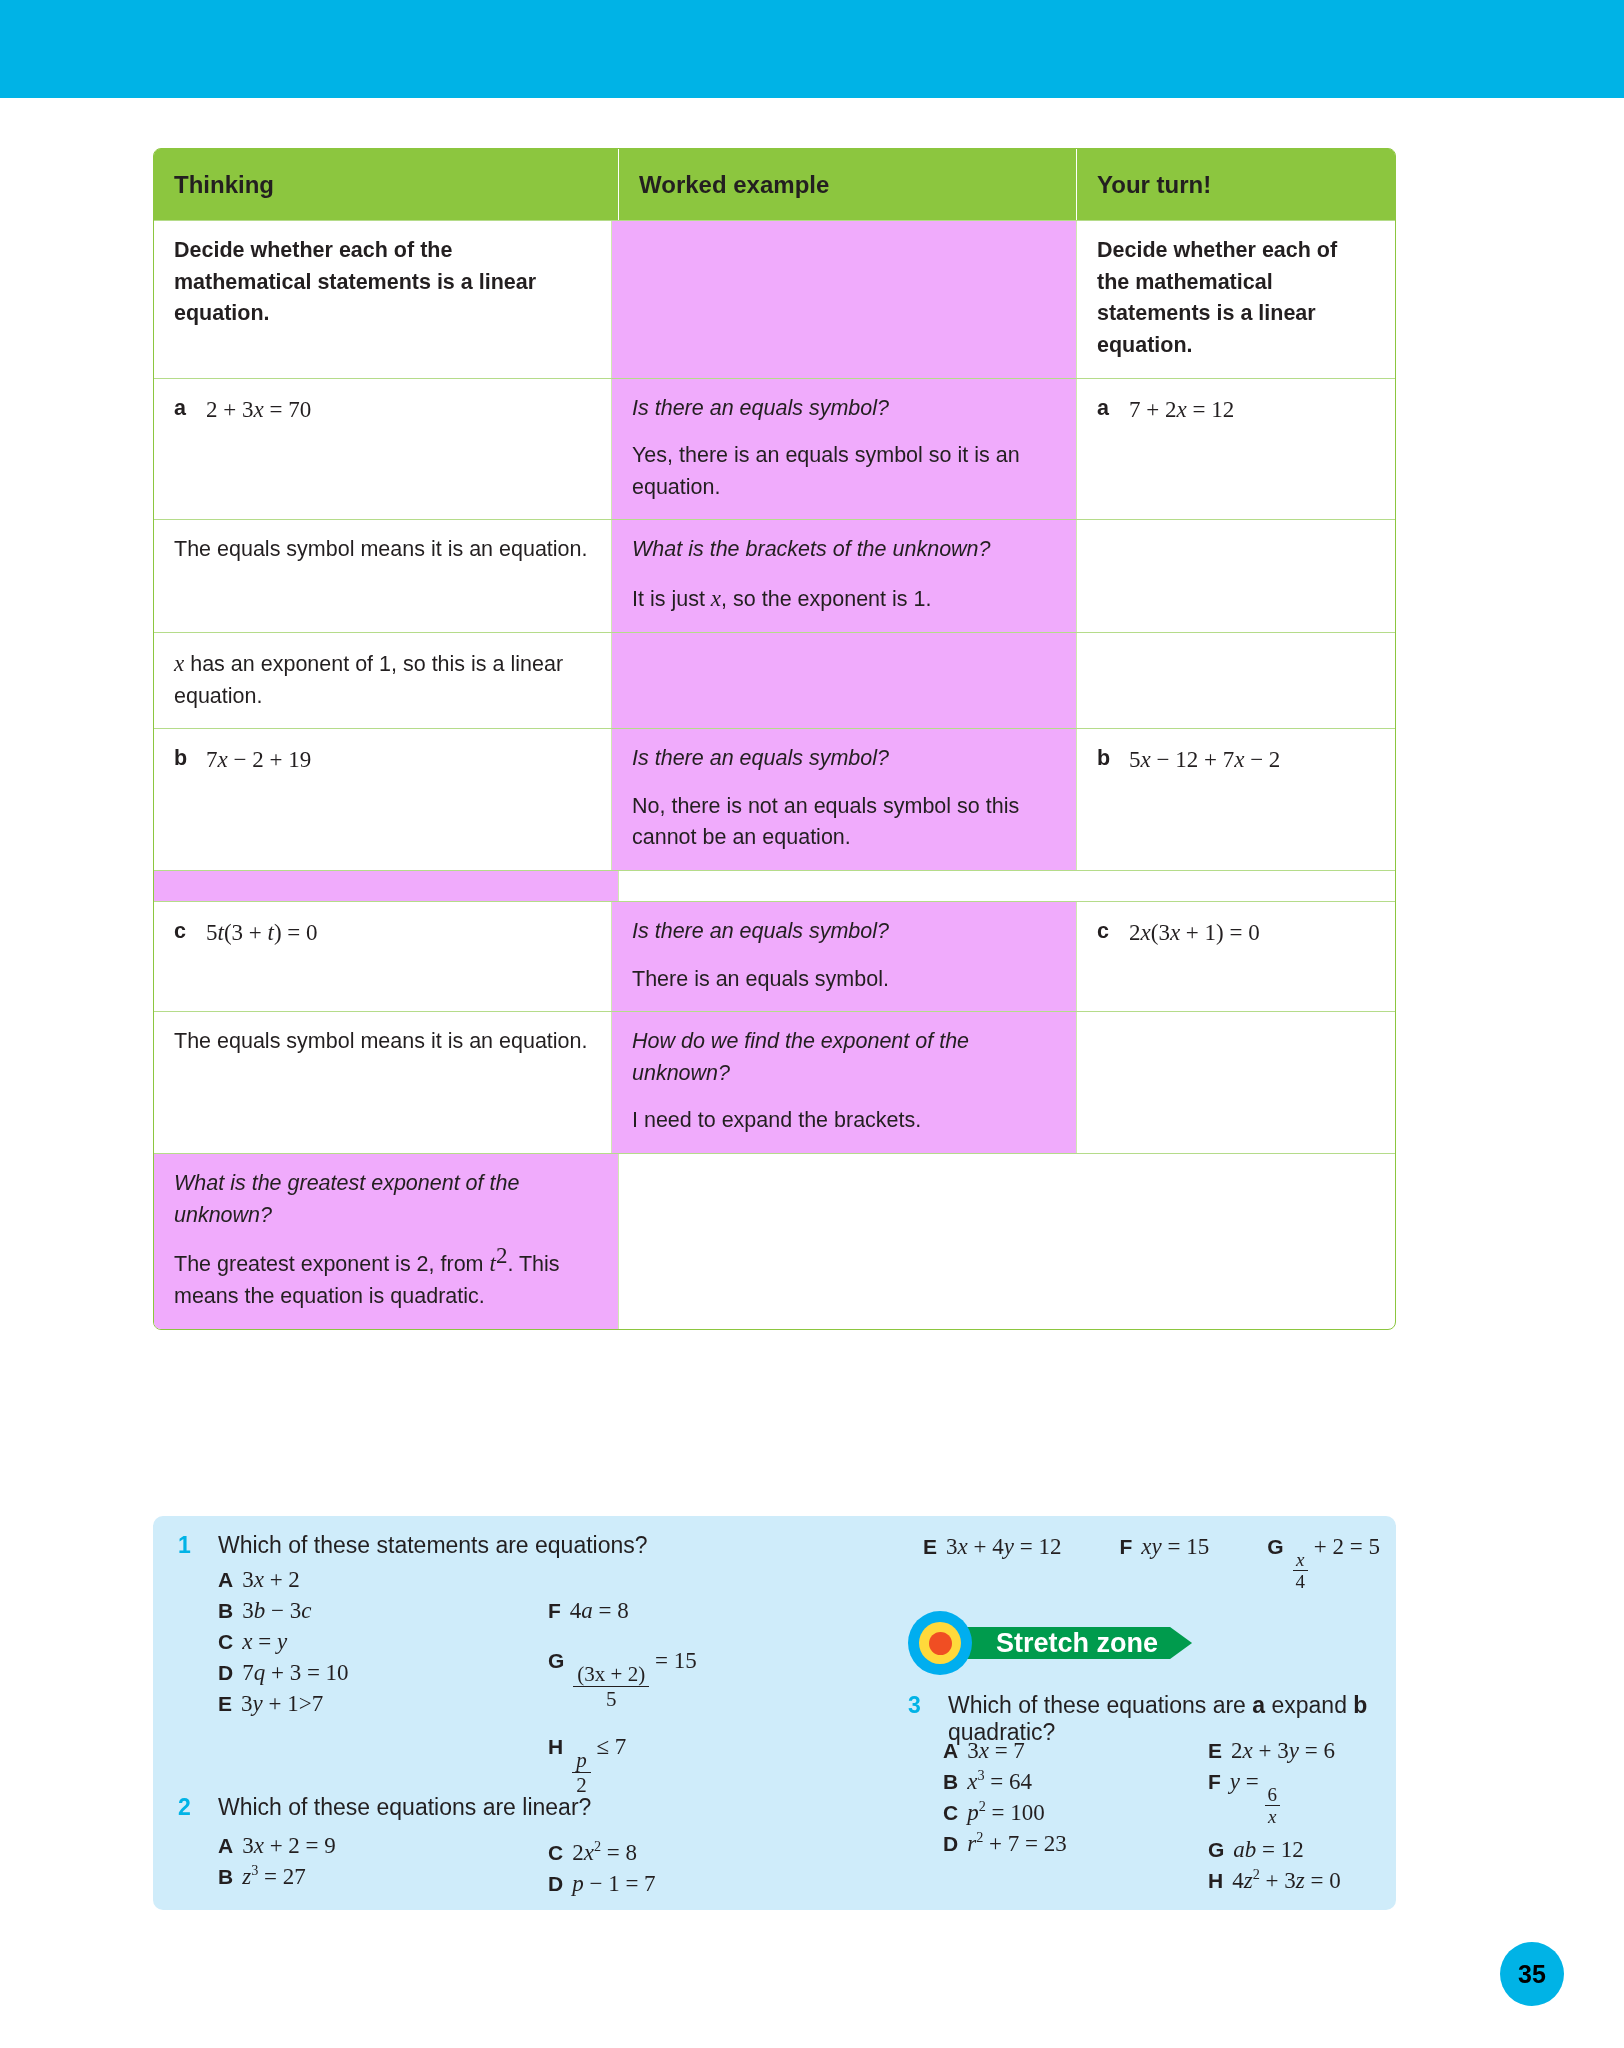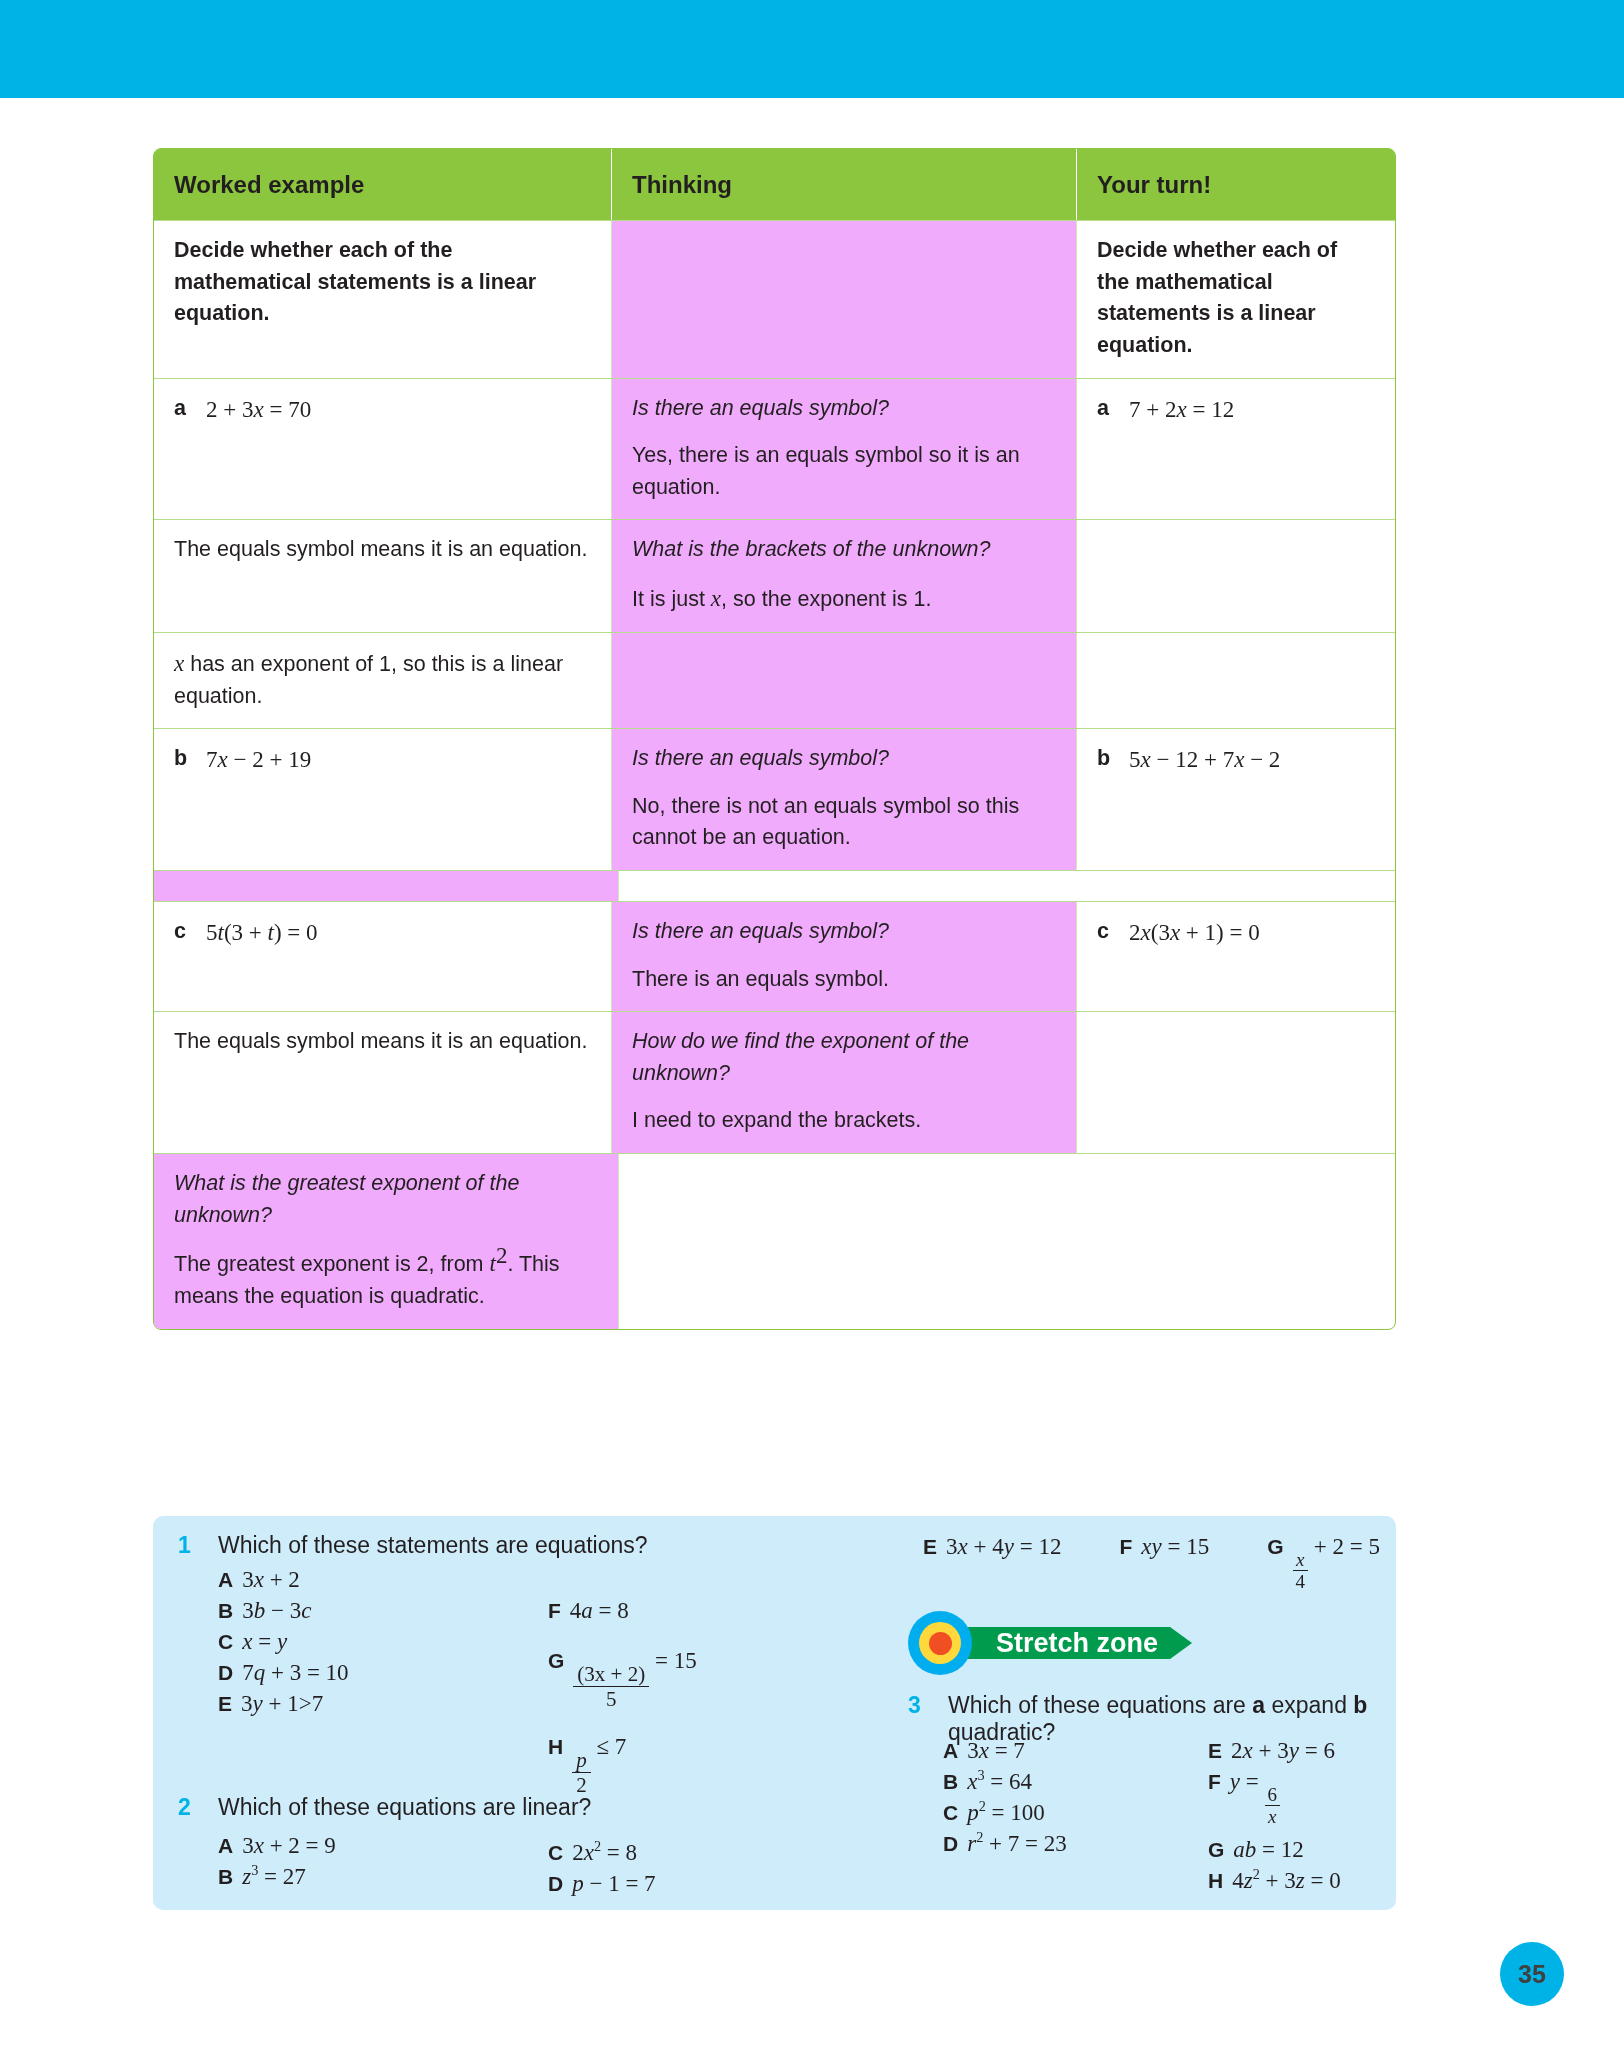--- a/index.html
+++ b/index.html
@@ -131,37 +131,37 @@
   .q3-block { position: absolute; left: 755px; top: 176px; width: 470px; }
   .q3-left { position: absolute; left: 790px; top: 222px; width: 250px; }
   .q3-right { position: absolute; left: 1055px; top: 222px; width: 220px; }
 
   .optrow { margin-bottom: 5px; }
 
   
   .page-num {
     position: absolute; right: 60px; bottom: 42px;
     width: 64px; height: 64px; border-radius: 50%;
-    background: #00b3e6; color: #404040;
+    background: #00b3e6; color: #000000;
     display: flex; align-items: center; justify-content: center;
     font-size: 25px; font-weight: bold;
   }
 </style>
 </head>
 <body>
 
 <div class="page">
 
   <div class="top-band"></div>
 
   <div class="we-table">
 
     <div class="we-row we-head">
+      <div class="we-cell c2">Thinking</div>
       <div class="we-cell c1">Worked example</div>
-      <div class="we-cell c2">Thinking</div>
       <div class="we-cell c3">Your turn!</div>
     </div>
 
     <div class="we-row">
       <div class="we-cell c1">
         <p class="strong">Decide whether each of the mathematical statements is a linear equation.</p>
       </div>
       <div class="we-cell c2"></div>
       <div class="we-cell c3">
         <p class="strong">Decide whether each of the mathematical statements is a linear equation.</p>

